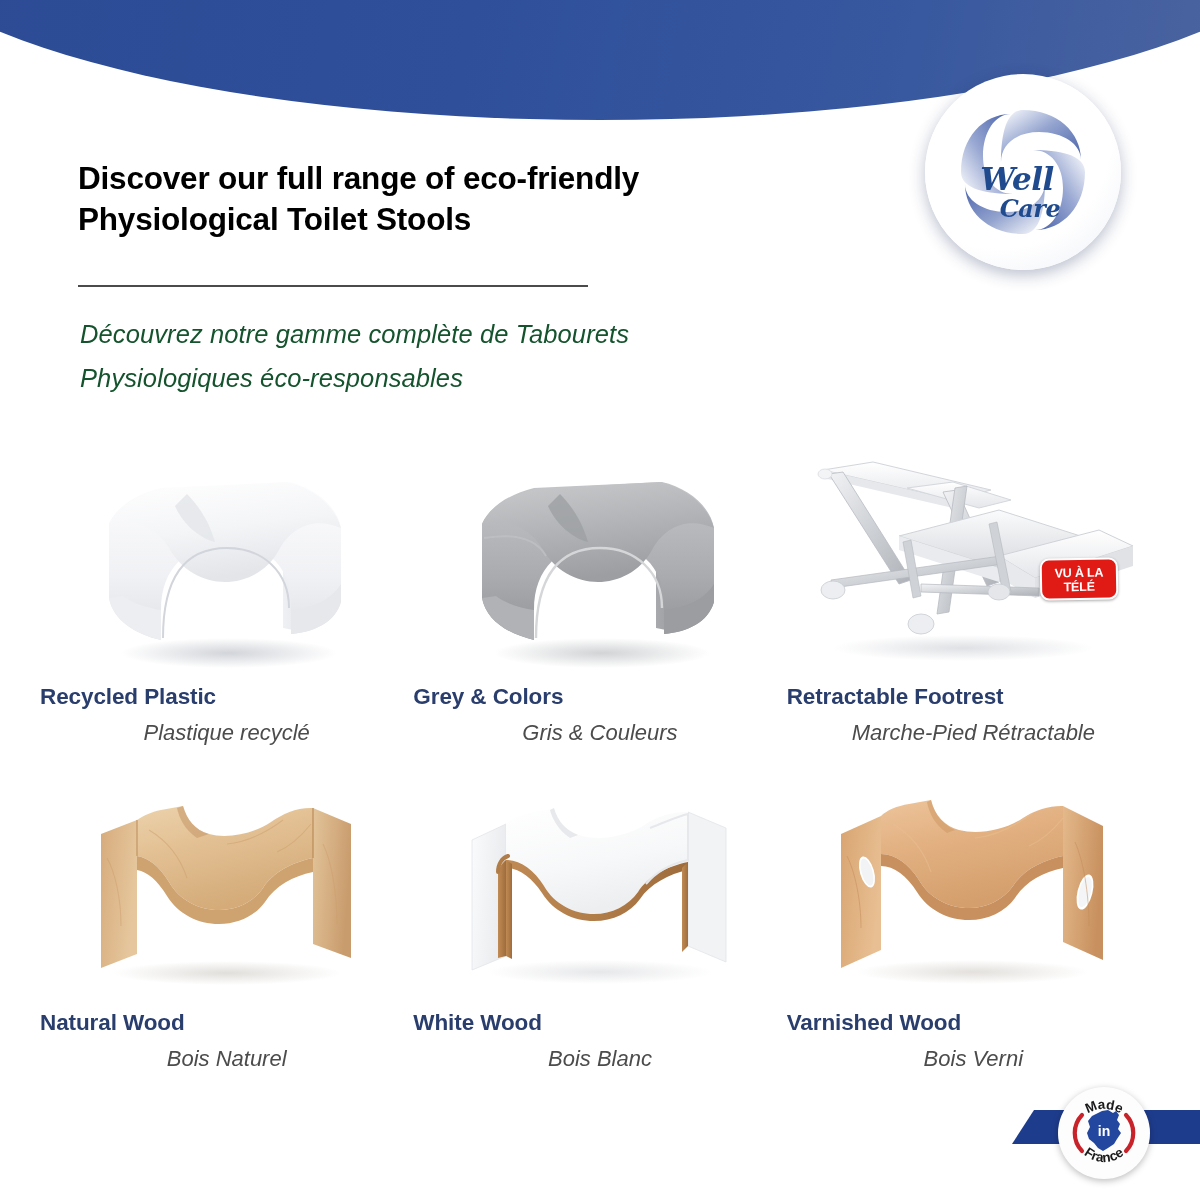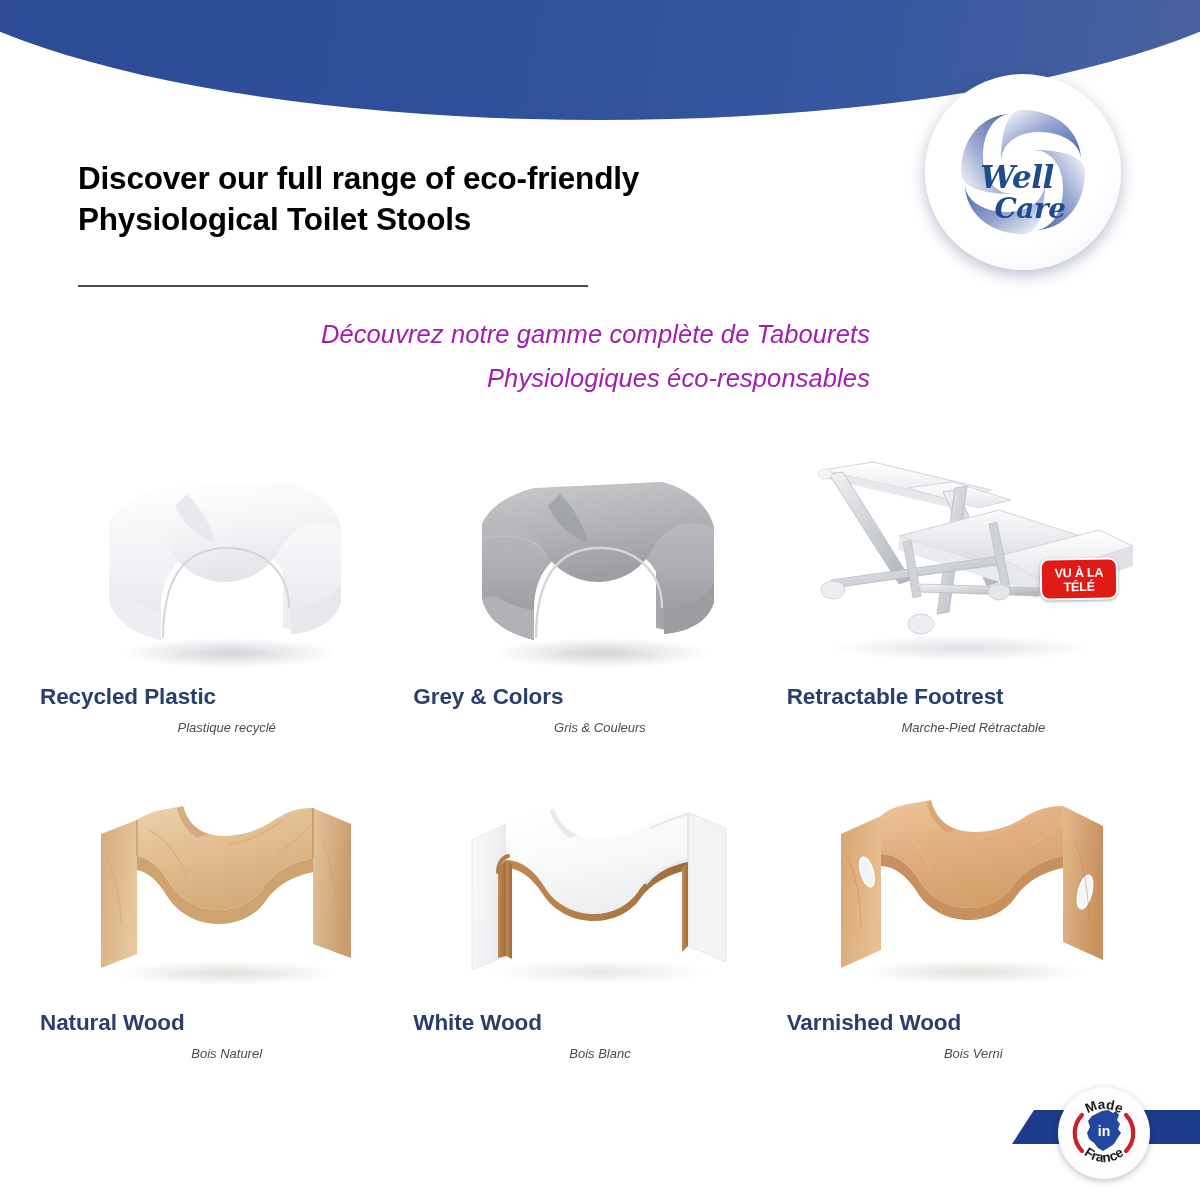--- a/index.html
+++ b/index.html
@@ -68,37 +68,37 @@
     width: 130px; text-align: center;
     line-height: 1.0;
   }
   .logo-well, .logo-care {
     display: block;
     font-family: "DejaVu Serif", serif;
     font-style: italic; font-weight: bold;
     letter-spacing: -.5px;
   }
   .logo-well { font-size: 31px; color: #1f4b8e; margin-left: -12px; margin-top: 40px; }
-  .logo-care { font-size: 28px; color: #1f4b8e; margin-left: 14px; margin-top: 2px; }
+  .logo-care { font-size: 24px; color: #1f4b8e; margin-left: 14px; margin-top: 2px; }
 
   
   .headline {
     position: absolute; left: 78px; top: 158px; width: 780px;
     font-size: 31.5px; font-weight: bold; line-height: 1.30;
     color: #000000; letter-spacing: -.2px;
   }
   .headline span { display: block; }
   .rule {
     position: absolute; left: 78px; top: 285px;
     width: 510px; height: 2px; background: #4b4b4b;
   }
   .subhead {
     position: absolute; left: 80px; top: 313px; width: 790px;
     font-size: 25.5px; font-style: italic; line-height: 1.72;
-    color: #a21caf; letter-spacing: .1px; text-align: right;
+    color: #14532d; letter-spacing: .1px;
   }
   .subhead span { display: block; }
 
   
   .grid {
     position: absolute; left: 40px; top: 432px;
     width: 1120px; height: 680px;
     display: grid;
     grid-template-columns: repeat(3, 1fr);
     grid-template-rows: 336px 336px;
@@ -108,21 +108,21 @@
     position: absolute; left: 0; right: 0; top: 0; height: 244px;
   }
   .art svg { position: absolute; left: 50%; top: 0; transform: translateX(-50%); }
   .cap-en {
     position: absolute; left: 0; right: 0; top: 252px;
     text-align: left; font-size: 22.5px; font-weight: bold;
     color: #2a3e6e; letter-spacing: -.1px;
   }
   .cap-fr {
     position: absolute; left: 0; right: 0; top: 288px;
-    text-align: center; font-size: 13px; font-style: italic;
+    text-align: center; font-size: 22px; font-style: italic;
     color: #4c4c4c;
   }
   .cell.r2 .art { height: 222px; }
   .cell.r2 .cap-en { top: 242px; }
   .cell.r2 .cap-fr { top: 278px; }
 
   
   .tv-badge {
     position: absolute; left: 253px; top: 126px;
     width: 78px; height: 42px; border-radius: 9px;

